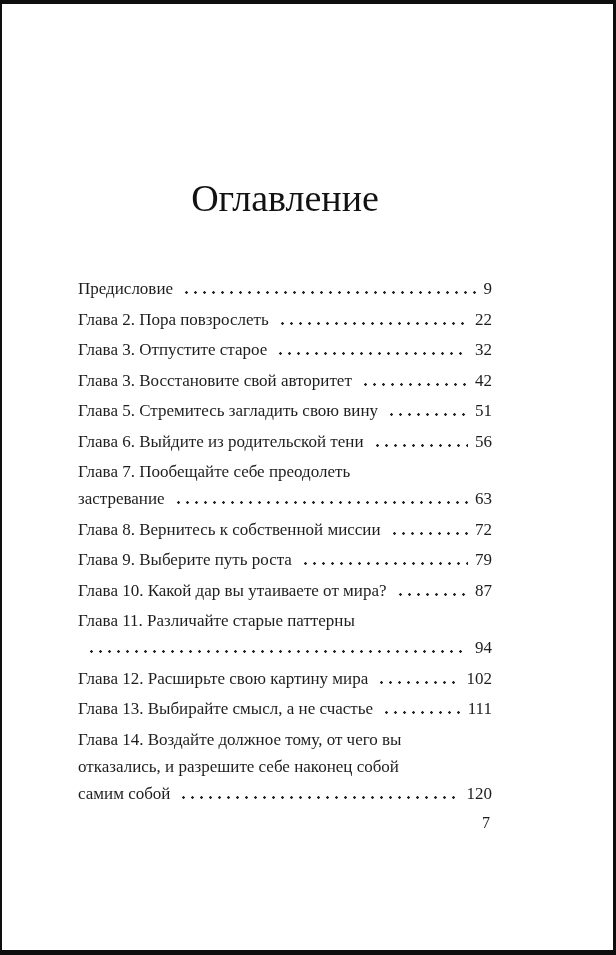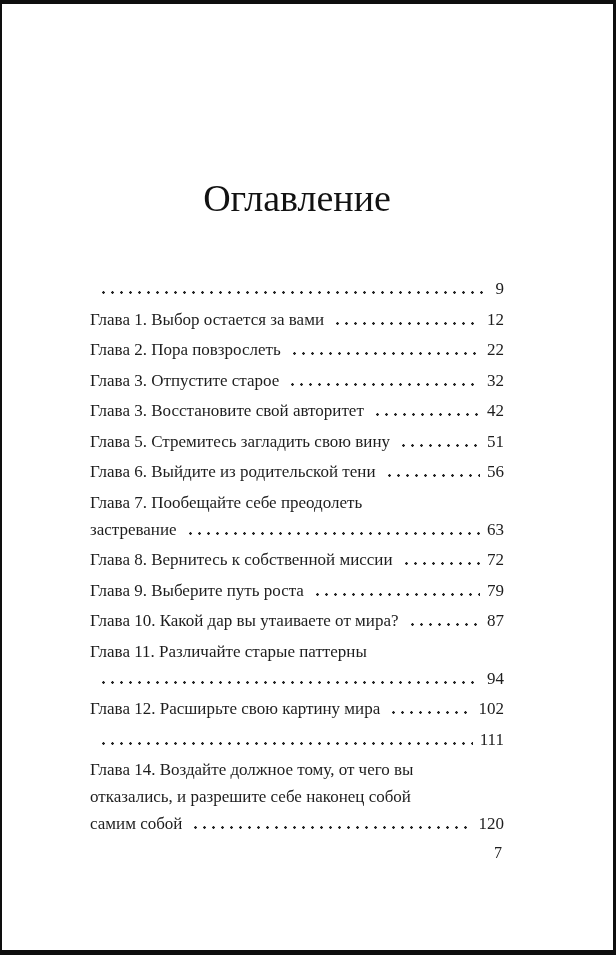--- a/index.html
+++ b/index.html
@@ -8,21 +8,20 @@
     background: #0e0e0e;
     font-family: "Liberation Serif", "DejaVu Serif", serif;
     position: relative;
     overflow: hidden;
   }
   .book-page {
     position: absolute;
     top: 4px; left: 2px; right: 3px; bottom: 5px;
     background: #ffffff;
     color: #1d1d1d;
-    padding-left: 12px;
   }
   .content {
     margin-left: 76px;
     width: 414px;
   }
   .title {
     margin-top: 171px;
     font-size: 38px;
     line-height: 46px;
     text-align: center;
@@ -68,32 +67,26 @@
 
 <div class="book-page">
   <div class="content">
 
     <h1 class="title">Оглавление</h1>
 
     <div class="toc">
 
       <div class="entry">
         <div class="row">
+          <span class="txt">Предисловие</span>
           <span class="leader"></span>
           <span class="num">9</span>
         </div>
       </div>
 
-      <div class="entry">
-        <div class="row">
-          <span class="txt">Глава 1. Выбор остается за вами</span>
-          <span class="leader"></span>
-          <span class="num">12</span>
-        </div>
-      </div>
 
       <div class="entry">
         <div class="row">
           <span class="txt">Глава 2. Пора повзрослеть</span>
           <span class="leader"></span>
           <span class="num">22</span>
         </div>
       </div>
 
       <div class="entry">
@@ -172,20 +165,21 @@
       <div class="entry">
         <div class="row">
           <span class="txt">Глава 12. Расширьте свою картину мира</span>
           <span class="leader"></span>
           <span class="num">102</span>
         </div>
       </div>
 
       <div class="entry">
         <div class="row">
+          <span class="txt">Глава 13. Выбирайте смысл, а не счастье</span>
           <span class="leader"></span>
           <span class="num">111</span>
         </div>
       </div>
 
       <div class="entry">
         <div class="cont">Глава 14. Воздайте должное тому, от чего вы</div>
         <div class="cont">отказались, и разрешите себе наконец собой</div>
         <div class="row">
           <span class="txt">самим собой</span>

